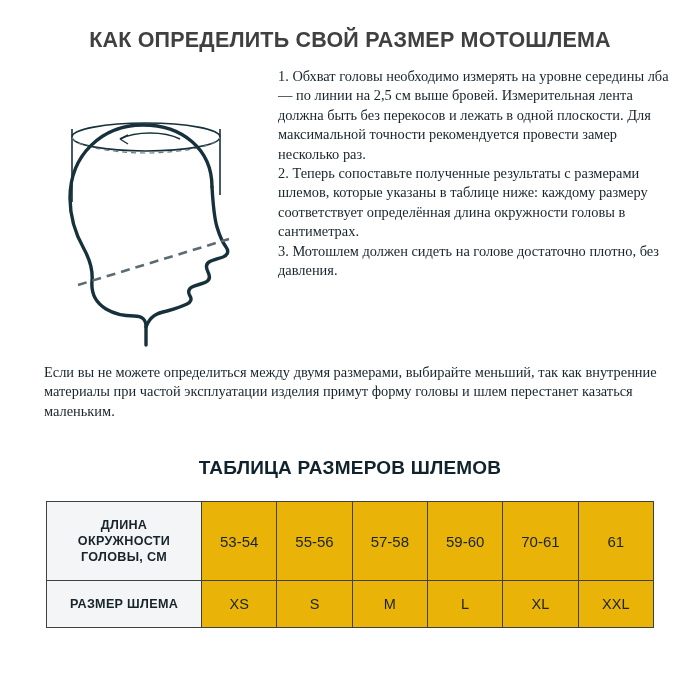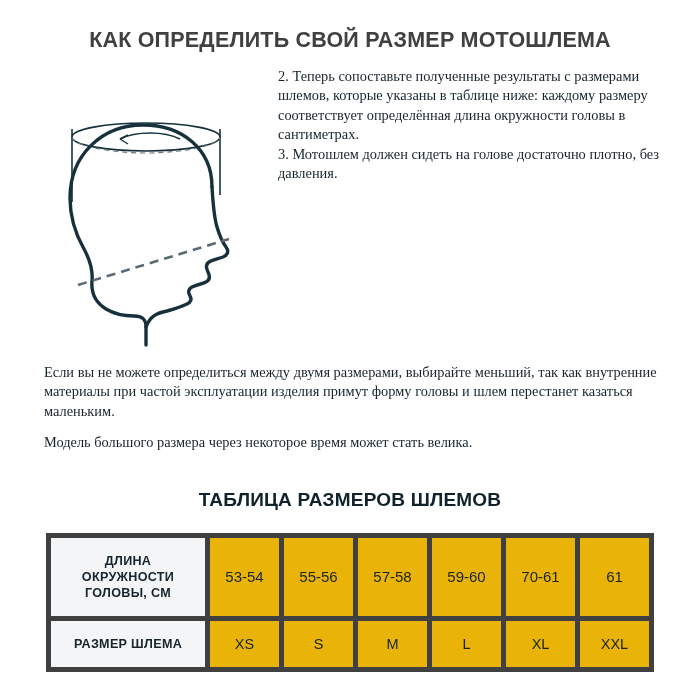--- a/index.html
+++ b/index.html
@@ -74,21 +74,21 @@
   }
   .table-wrap {
     margin: 22px 46px 0 46px;
   }
   table.sizes {
     border-collapse: collapse;
     width: 100%;
     table-layout: fixed;
   }
   table.sizes td {
-    border: 5px solid #404040;
+    border: 1px solid #404040;
     text-align: center;
     vertical-align: middle;
     font-family: "Liberation Sans", sans-serif;
   }
   table.sizes tr.row-circ td {
     height: 76px;
   }
   table.sizes tr.row-size td {
     height: 44px;
   }
@@ -155,29 +155,29 @@
              C164 222 164 226 166 229
              C168 232 167 235 163 237
              C157 240 150 242 143 244
              C133 246 126 249 122 260" fill="none" stroke="#17313c" stroke-width="3.4" stroke-linecap="round"></path>
 
         <path d="M54 218 L205 172" fill="none" stroke="#5c6b73" stroke-width="2.6" stroke-dasharray="9,6"></path>
       </svg>
     </div>
 
     <div class="text-col">
+      <p>1. Обхват головы необходимо измерять на уровне середины лба — по линии на 2,5 см выше бровей. Измерительная лента должна быть без перекосов и лежать в одной плоскости. Для максимальной точности рекомендуется провести замер несколько раз.</p>
       <p>2. Теперь сопоставьте полученные результаты с размерами шлемов, которые указаны в таблице ниже: каждому размеру соответствует определённая длина окружности головы в сантиметрах.</p>
       <p>3. Мотошлем должен сидеть на голове достаточно плотно, без давления.</p>
     </div>
 
   </div>
 
   <div class="below-text">
     <p>Если вы не можете определиться между двумя размерами, выбирайте меньший, так как внутренние материалы при частой эксплуатации изделия примут форму головы и шлем перестанет казаться маленьким.</p>
-    <p>Модель большого размера через некоторое время может стать велика.</p>
   </div>
 
   <div class="table-title">ТАБЛИЦА РАЗМЕРОВ ШЛЕМОВ</div>
 
   <div class="table-wrap">
     <table class="sizes">
       <tbody>
           <tr class="row-circ">
         <td class="head-cell">
           <span class="line-break">ДЛИНА</span>

